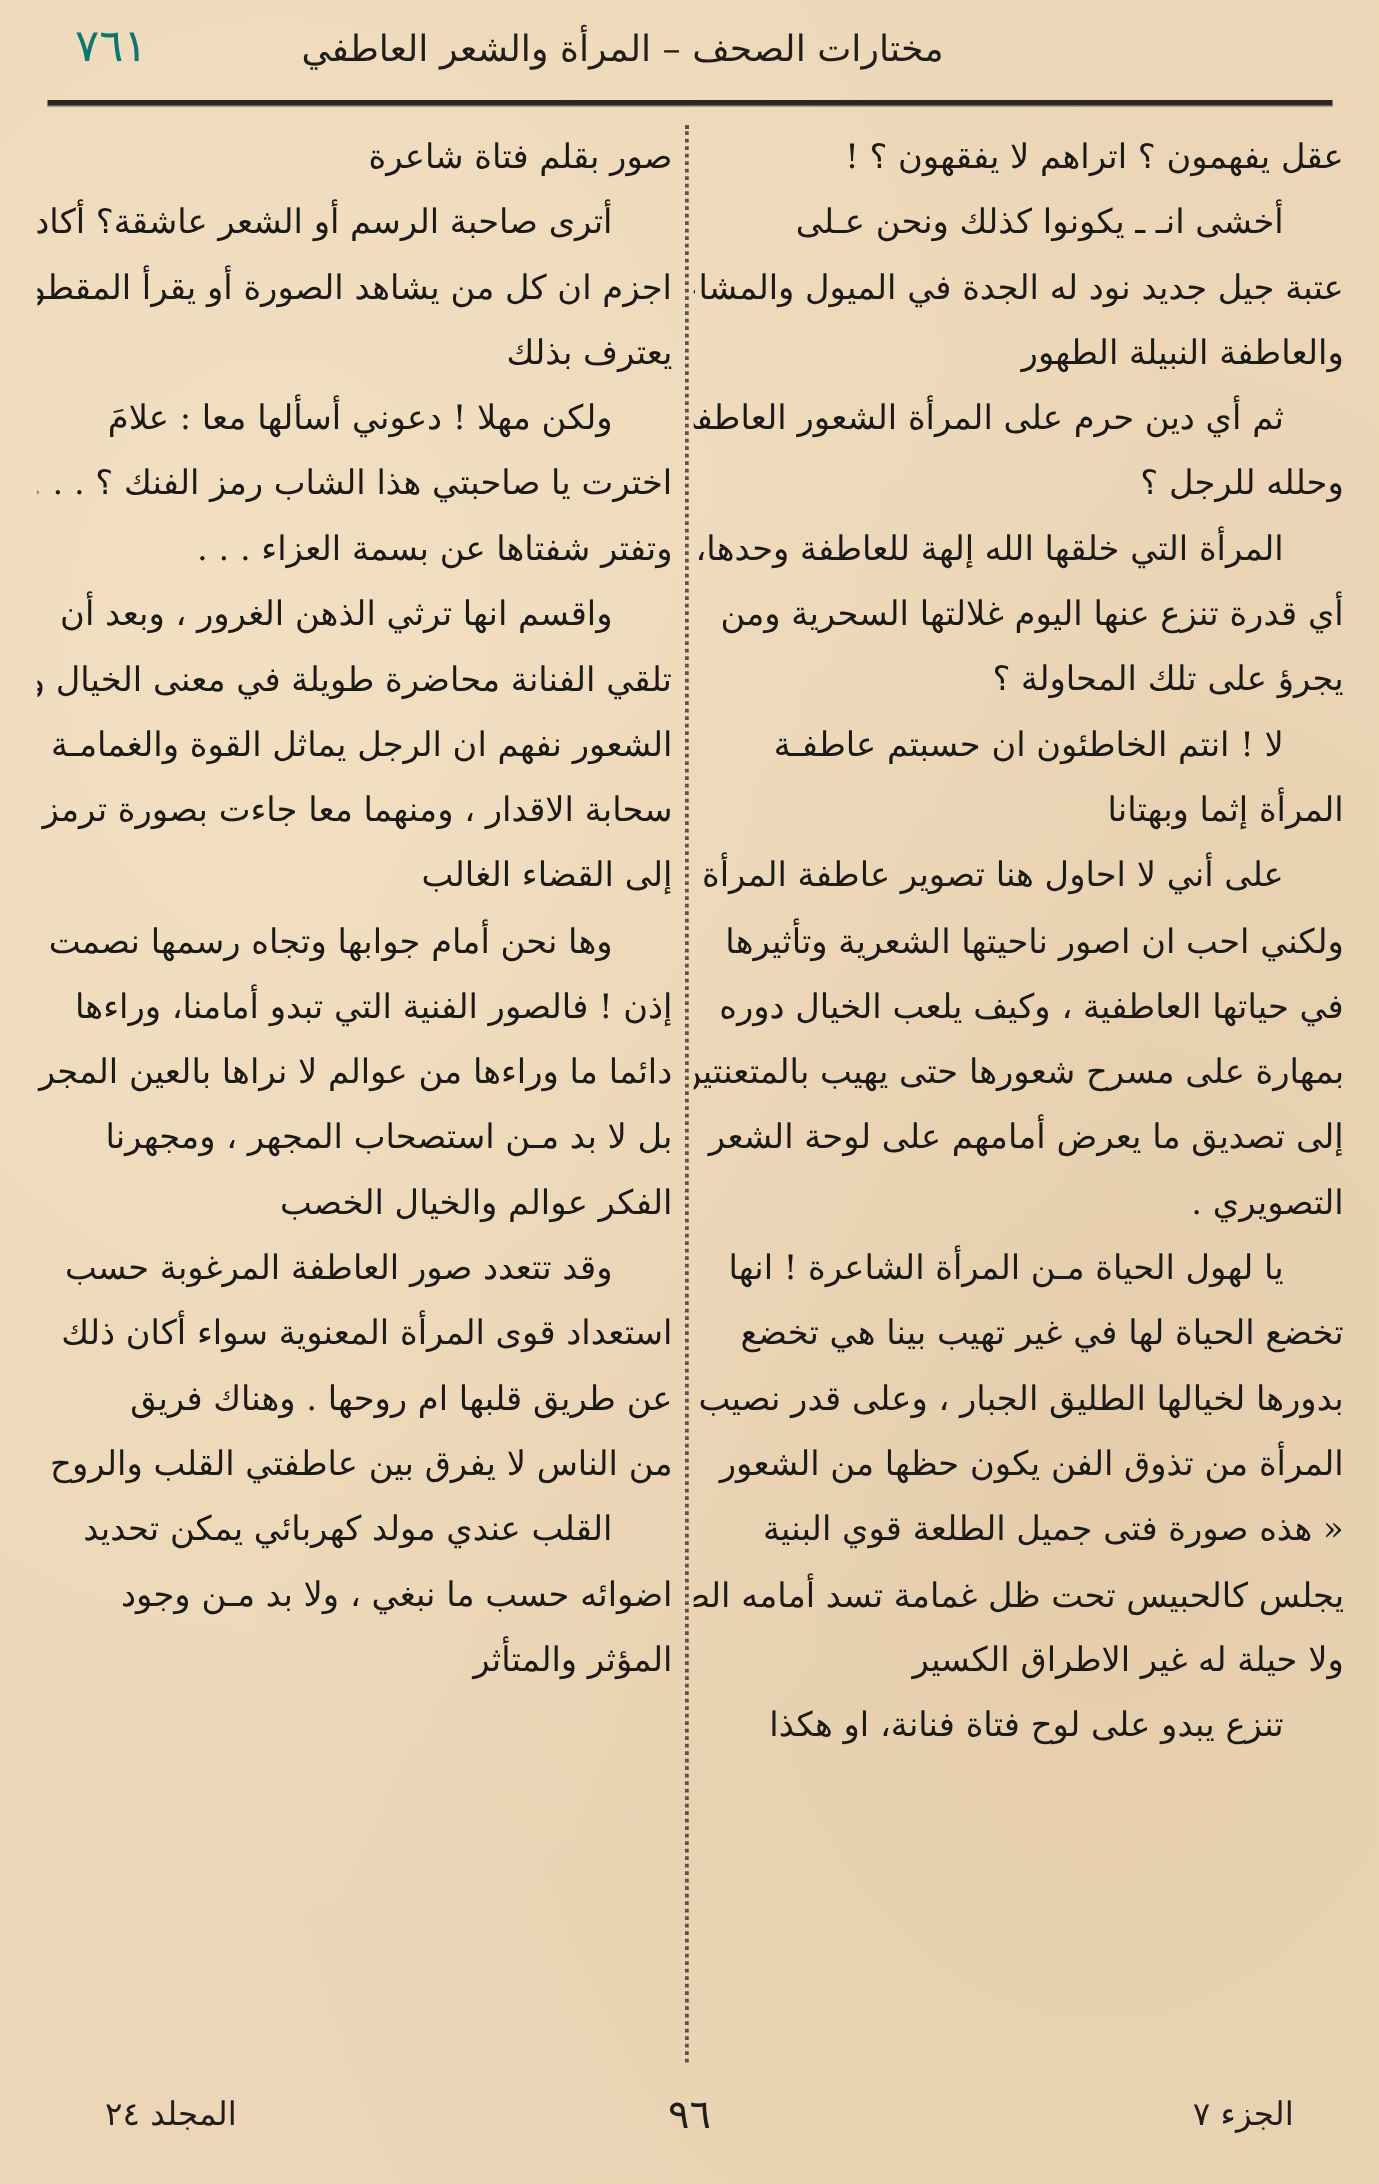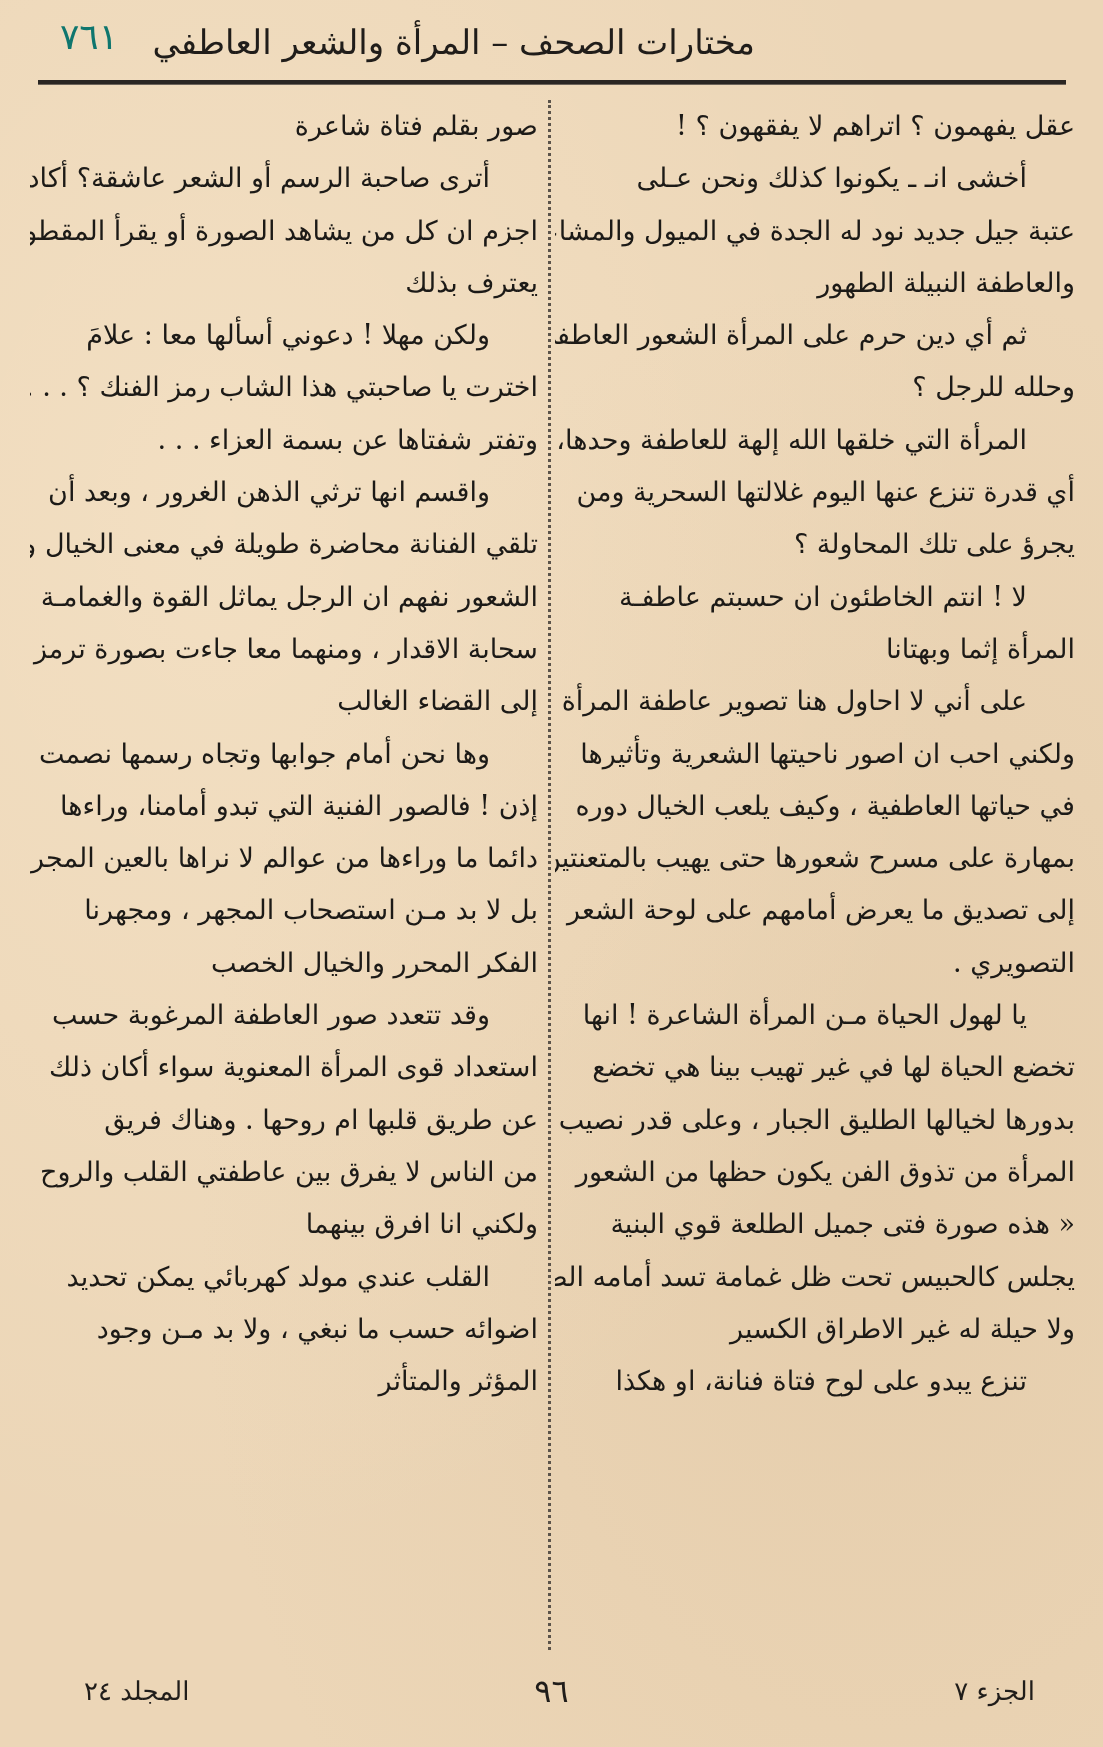--- a/index.html
+++ b/index.html
@@ -29,21 +29,21 @@
       left: 38px;
       right: 38px;
       top: 14px;
       height: 60px;
       direction: rtl;
     }
     .header-title {
       position: absolute;
       right: 310px;
       top: 8px;
-      font-size: 34px;
+      font-size: 29px;
       white-space: nowrap;
       color: #201d1a;
     }
     .header-page-number {
       position: absolute;
       left: 22px;
       top: 2px;
       font-size: 36px;
       letter-spacing: 6px;
       color: #0f766e;
@@ -178,26 +178,25 @@
         <span class="line">وتفتر شفتاها عن بسمة العزاء . . .</span>
         <span class="line indent">واقسم انها ترثي الذهن الغرور ، وبعد أن</span>
         <span class="line">تلقي الفنانة محاضرة طويلة في معنى الخيال والفن</span>
         <span class="line">الشعور نفهم ان الرجل يماثل القوة والغمامـة</span>
         <span class="line">سحابة الاقدار ، ومنهما معا جاءت بصورة ترمز</span>
         <span class="line">إلى القضاء الغالب</span>
         <span class="line indent">وها نحن أمام جوابها وتجاه رسمها نصمت</span>
         <span class="line">إذن ! فالصور الفنية التي تبدو أمامنا، وراءها</span>
         <span class="line">دائما ما وراءها من عوالم لا نراها بالعين المجردة</span>
         <span class="line">بل لا بد مـن استصحاب المجهر ، ومجهرنا</span>
-        <span class="line">الفكر المحرر والخيال الخصب</span>
+        <span class="line">الفكر عوالم والخيال الخصب</span>
         <span class="line indent">وقد تتعدد صور العاطفة المرغوبة حسب</span>
         <span class="line">استعداد قوى المرأة المعنوية سواء أكان ذلك</span>
         <span class="line">عن طريق قلبها ام روحها . وهناك فريق</span>
         <span class="line">من الناس لا يفرق بين عاطفتي القلب والروح</span>
-        <span class="line">ولكني انا افرق بينهما</span>
         <span class="line indent">القلب عندي مولد كهربائي يمكن تحديد</span>
         <span class="line">اضوائه حسب ما نبغي ، ولا بد مـن وجود</span>
         <span class="line">المؤثر والمتأثر</span>
       </div>
   </div>
 
   <div class="footer">
     <div class="footer-part">الجزء ٧</div>
     <div class="footer-sheet">٩٦</div>
     <div class="footer-volume">المجلد ٢٤</div>

